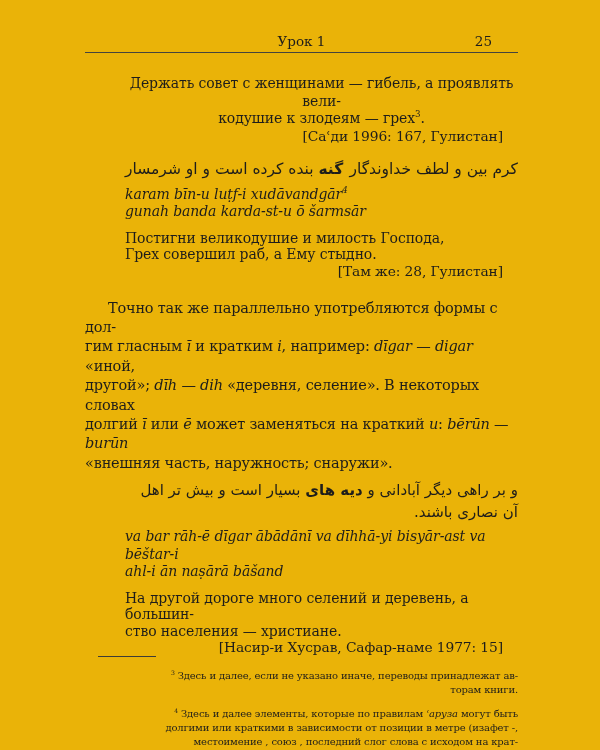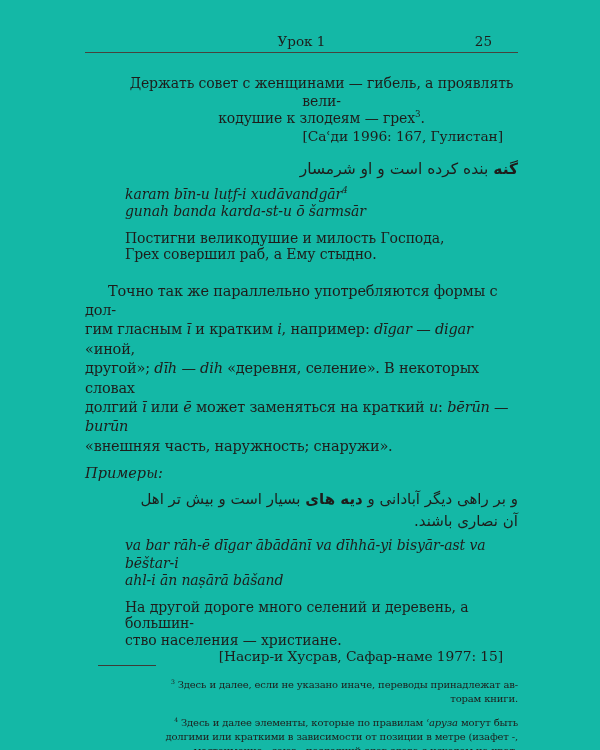--- a/index.html
+++ b/index.html
@@ -1,17 +1,17 @@
 <!DOCTYPE html>
 <html><head>
 <meta charset="utf-8">
 <style>
   html,body{margin:0;padding:0;background:#ffffff;}
   .page{
-    position:relative;width:600px;height:750px;background:#14b8a6;
+    position:relative;width:600px;height:750px;background:#eab308;
     color:#1e1d1b;font-family:"DejaVu Serif","Liberation Serif",serif;
     overflow:hidden;
   }
   .content{position:absolute;left:85px;top:0;width:433px;}
 
   .running-head{
     position:relative;margin-top:34px;padding-bottom:3px;
     border-bottom:1px solid #45443e;
     font-size:13.5px;line-height:15px;text-align:center;
   }
@@ -61,34 +61,35 @@
     <div class="running-head">
       <span>Урок 1</span>
       <span class="page-number">25</span>
     </div>
 
     <div class="quote q1">Держать совет с женщинами — гибель, а проявлять вели-
 кодушие к злодеям — грех<sup>3</sup>.</div>
     <div class="citation">[Саʿди 1996: 167, Гулистан]</div>
 
     <div class="couplet">
+      <span>كرم بين و لطف خداوندگار</span>
       <span><b>گنه</b> بنده كرده است و او شرمسار</span>
     </div>
     <div class="translit">karam bīn-u luṭf-i xudāvandgār<sup>4</sup>
 gunah banda karda-st-u ō šarmsār</div>
     <div class="rus">Постигни великодушие и милость Господа,
 Грех совершил раб, а Ему стыдно.</div>
+    <div class="citation">[Там же: 28, Гулистан]</div>
 
     <div class="body-para">Точно так же параллельно употребляются формы с дол-
 гим гласным <i>ī</i> и кратким <i>i</i>, например: <i>dīgar</i> — <i>digar</i> «иной,
 другой»; <i>dīh</i> — <i>dih</i> «деревня, селение». В некоторых словах
 долгий <i>ī</i> или <i>ē</i> может заменяться на краткий <i>u</i>: <i>bērūn</i> — <i>burūn</i>
 «внешняя часть, наружность; снаружи».</div>
 
-    <div class="examples-label">Примеры:</div>
 
     <div class="persian-block">و بر راهی دیگر آبادانی و <b>دیه های</b> بسیار است و بیش تر اهل
 آن نصاری باشند.</div>
     <div class="translit">va bar rāh-ē dīgar ābādānī va dīhhā-yi bisyār-ast va bēštar-i
 ahl-i ān naṣārā bāšand</div>
     <div class="rus">На другой дороге много селений и деревень, а большин-
 ство населения — христиане.</div>
     <div class="citation">[Насир-и Хусрав, Сафар-наме 1977: 15]</div>
 
     <div class="fn-rule"></div>

